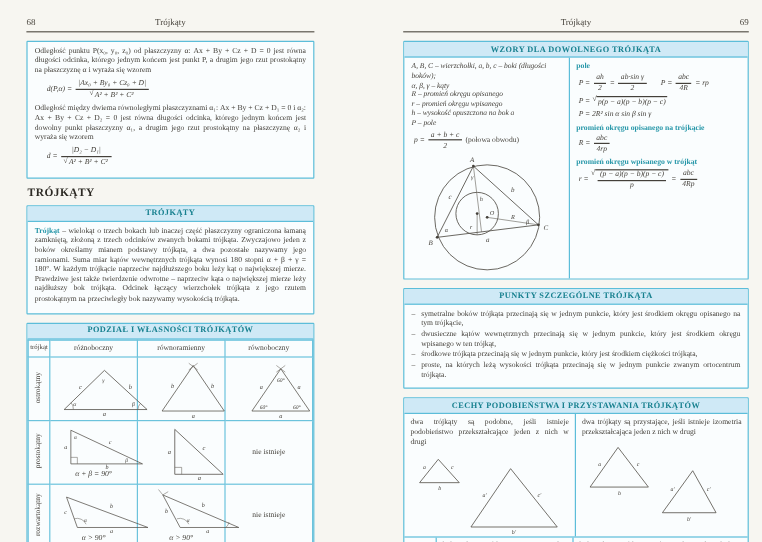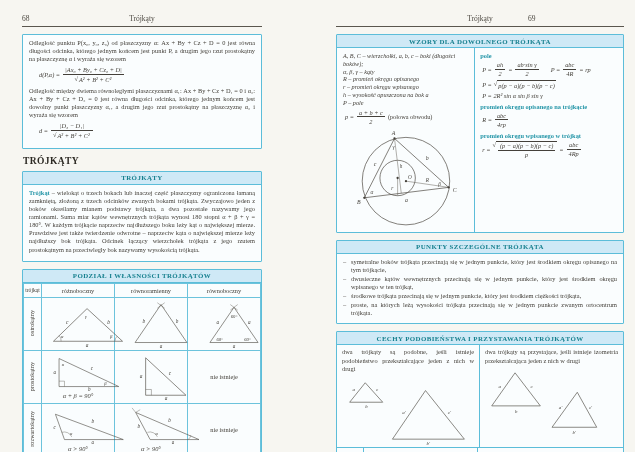--- a/index.html
+++ b/index.html
@@ -10,21 +10,21 @@
     color:#44403a;
   }
   .page{position:absolute;top:14px;}
   .page.leftpg{left:22px;width:240px;}
   .page.rightpg{left:336px;width:288px;}
 
   .runhead{display:flex;align-items:flex-end;font-size:7.5px;color:#4a463f;
     border-bottom:1px solid #5a564e;padding-bottom:3px;margin-bottom:7px;}
   .runhead .rh-a{flex:1;text-align:left;}
   .runhead .rh-b{flex:1;text-align:center;}
-  .runhead .rh-c{flex:1;text-align:left;}
+  .runhead .rh-c{flex:1;text-align:right;}
 
   .cbox{border:1px solid #5cbdd9;background:#fafdfe;margin-bottom:7px;border-radius:1px;}
   .cbox-title{background:#cfe9f6;color:#17808f;text-align:center;font-weight:bold;
     font-size:6.9px;letter-spacing:0.4px;padding:2.5px 2px;border-bottom:1px solid #5cbdd9;}
   .cbox-body{padding:4px 6px 5px 6px;}
 
   .body-text{font-size:6.35px;line-height:1.28;text-align:justify;margin:0 0 2px 0;}
   .term{color:#2596a8;font-weight:bold;font-size:6.35px;}
   .sec-head{font-weight:bold;font-size:9.5px;letter-spacing:0.4px;color:#2d2a24;margin:2px 0 5px 1px;}
 

